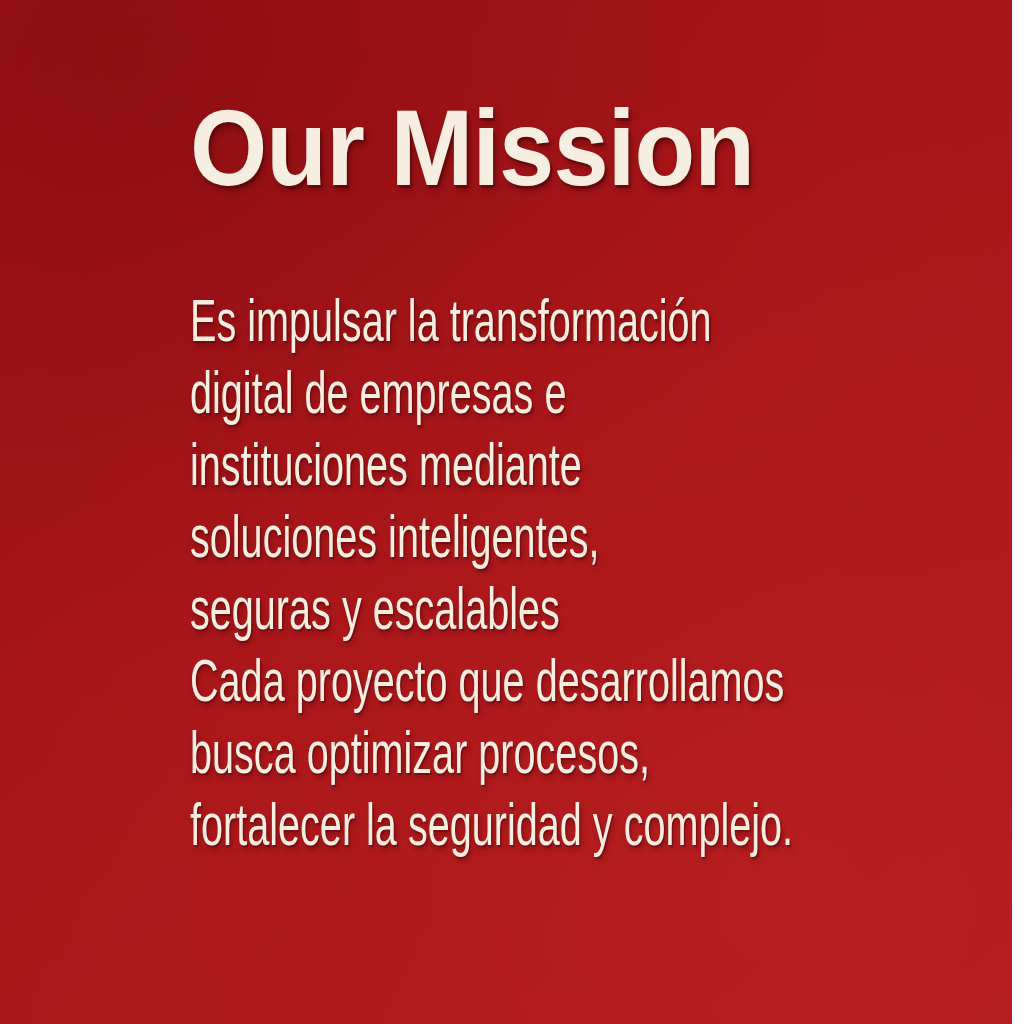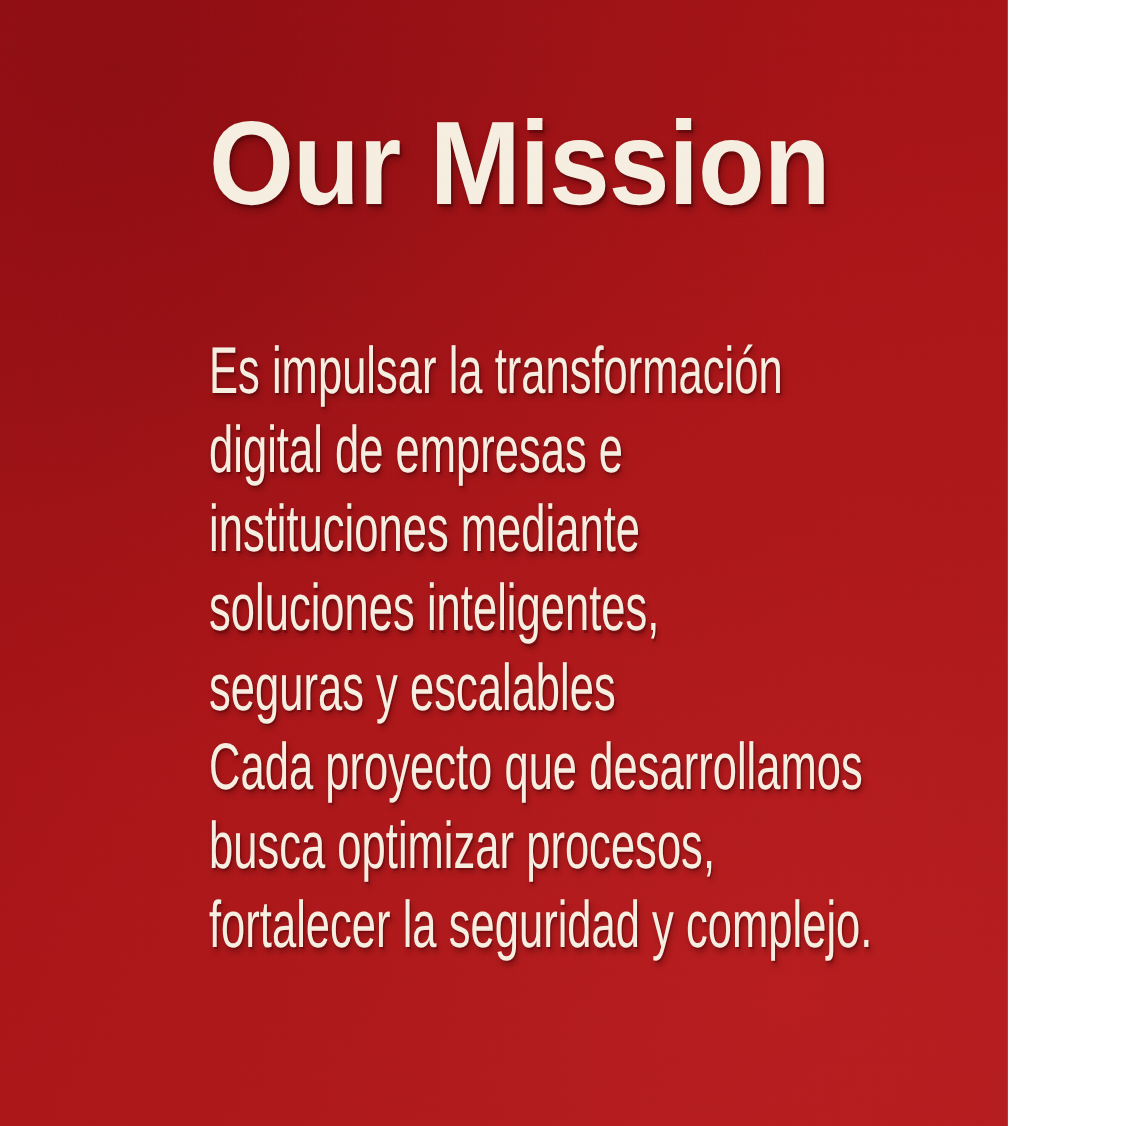--- a/index.html
+++ b/index.html
@@ -6,21 +6,21 @@
   html, body {
     margin: 0;
     padding: 0;
     width: 1024px;
     height: 1024px;
     overflow: hidden;
   }
 
   #slide {
     position: relative;
-    width: 916px;
+    width: 1012px;
     height: 1024px;
     background-color: #a81518;
     background-image:
       radial-gradient(ellipse 120% 110% at 78% 88%, rgba(190, 32, 34, 0.55) 0%, rgba(190, 32, 34, 0.18) 42%, rgba(190, 32, 34, 0) 72%),
       radial-gradient(ellipse 90% 80% at 12% 6%, rgba(120, 8, 14, 0.42) 0%, rgba(120, 8, 14, 0.10) 50%, rgba(120, 8, 14, 0) 78%),
       linear-gradient(143deg, #9c1216 0%, #a81518 46%, #b01b1d 100%);
     font-family: "Liberation Sans", "DejaVu Sans", sans-serif;
     -webkit-font-smoothing: antialiased;
     overflow: hidden;
   }
@@ -62,21 +62,21 @@
     transform-origin: left top;
     text-shadow:
       2px 3px 0 rgba(86, 6, 10, 0.55),
       3px 5px 7px rgba(60, 3, 6, 0.40);
   }
 
   
   .body-block {
     position: absolute;
     left: 0;
-    top: 301px;
+    top: 285px;
     width: 820px;
   }
 
   .body-line {
     display: block;
     margin: 0;
     color: #f6eee1;
     font-family: "Liberation Sans", "DejaVu Sans", sans-serif;
     font-weight: 400;
     font-size: 60px;

